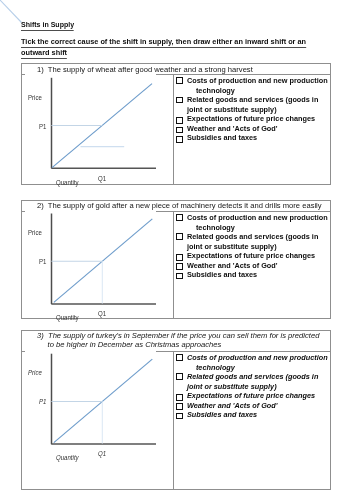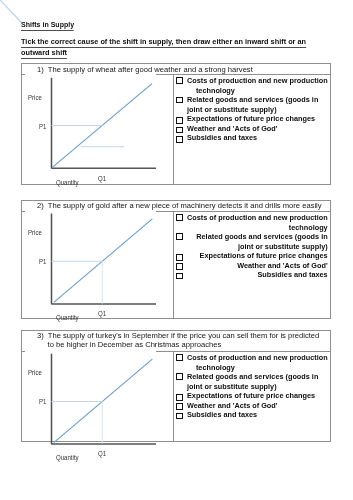--- a/index.html
+++ b/index.html
@@ -92,21 +92,21 @@
         <div class="ln ind"><span>technology</span></div>
         <div class="ln"><span>Related goods and services (goods in</span></div>
         <div class="ln"><span>joint or substitute supply)</span></div>
         <div class="ln"><span>Expectations of future price changes</span></div>
         <div class="ln"><span>Weather and 'Acts of God'</span></div>
         <div class="ln"><span>Subsidies and taxes</span></div>
       </div>
     </div>
   </div>
 
-  <div class="qbox" style="top:200.2px;height:119.3px;text-align:right;">
+  <div class="qbox" style="top:200.2px;height:119.3px;">
     <div class="rowtick" style="top:9.8px;"></div>
     <div class="rowdiv" style="top:9.8px;left:134px;right:-0.85px;"></div>
     <div class="vdiv" style="top:9.8px;bottom:0;left:150.6px;"></div>
 
     <div class="qtext" style="left:14.5px;top:0.2px;">
       <div class="ln"><span>2)</span><span>  </span><span>The supply of gold after a new piece of machinery detects it and drills more easily</span></div>
     </div>
 
     <div>
       <svg class="gsvg" width="310" height="120" viewBox="0 0 310 120">
@@ -133,21 +133,21 @@
         <div class="ln ind"><span>technology</span></div>
         <div class="ln"><span>Related goods and services (goods in</span></div>
         <div class="ln"><span>joint or substitute supply)</span></div>
         <div class="ln"><span>Expectations of future price changes</span></div>
         <div class="ln"><span>Weather and 'Acts of God'</span></div>
         <div class="ln"><span>Subsidies and taxes</span></div>
       </div>
     </div>
   </div>
 
-  <div class="qbox" style="top:329.7px;height:112px;">
+  <div class="qbox" style="top:329.7px;height:160px;font-style:italic;">
     <div class="rowtick" style="top:20.3px;"></div>
     <div class="rowdiv" style="top:20.3px;left:134px;right:-0.85px;"></div>
     <div class="vdiv" style="top:20.3px;bottom:0;left:150.6px;"></div>
 
     <div class="qtext" style="left:14.5px;top:0.2px;">
       <div class="ln"><span>3)</span><span>  </span><span>The supply of turkey's in September if the price you can sell them for is predicted</span></div>
       <div class="ln"><span>     </span><span>to be higher in December as Christmas approaches</span></div>
     </div>
 
     <div>

